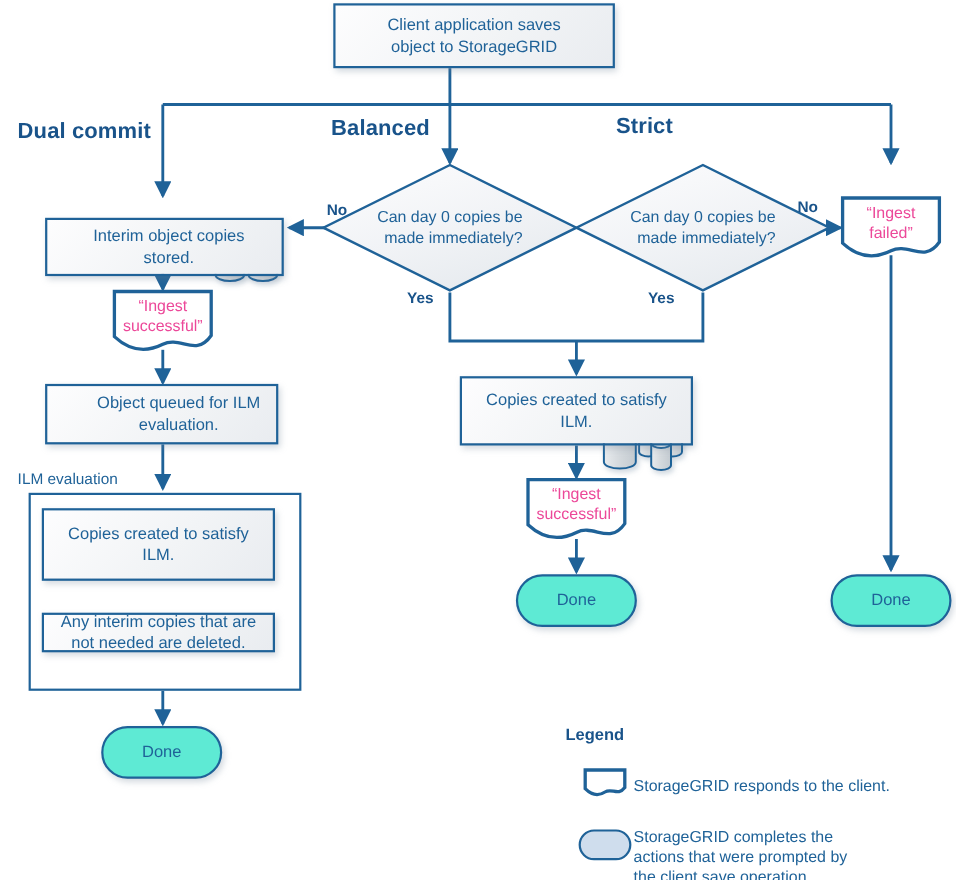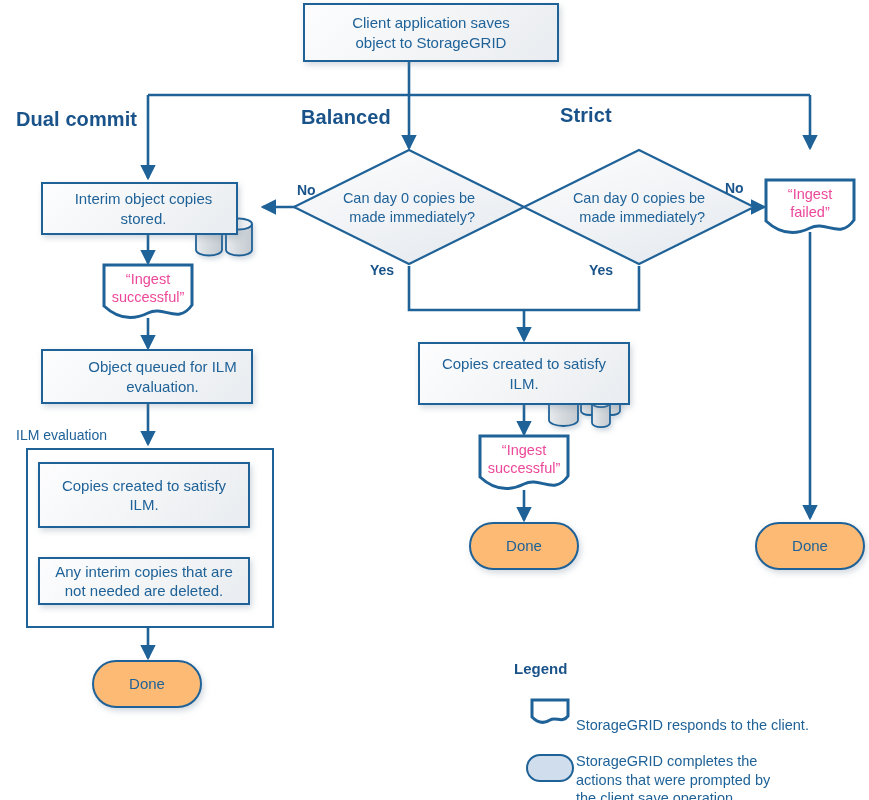--- a/index.html
+++ b/index.html
@@ -25,21 +25,21 @@
     line-height:1.28;
   }
   .rect{
     border:2px solid #1f6298;
     background:linear-gradient(135deg,#fdfdfe 0%,#f2f4f6 55%,#e9ecf0 100%);
     font-size:15px;
     padding:2px 8px;
   }
   .pill{
     border:2px solid #1f6298;
-    background:#fdba74;
+    background:#5eead4;
     border-radius:999px;
     font-size:15px;
   }
   .swimlane-title{
     position:absolute;
     font-size:20px;
     font-weight:bold;
     color:#19538a;
     letter-spacing:.1px;
     white-space:nowrap;
@@ -77,21 +77,21 @@
   }
   .ilm-container{
     position:absolute;
     border:2px solid #1f6298;
     background:#ffffff;
     box-sizing:border-box;
   }
   
   #legend{position:absolute;left:512px;top:660px;width:350px;}
   .legend-title{font-size:15px;font-weight:bold;color:#19538a;margin:0 0 18px 2px;}
-  .legend-row{display:flex;align-items:flex-end;margin-bottom:16px;}
+  .legend-row{display:flex;align-items:center;margin-bottom:16px;}
   .legend-row.second{align-items:center;}
   .legend-glyph{width:64px;flex:0 0 64px;display:flex;justify-content:center;}
   .legend-text{font-size:14.5px;color:#1f6298;line-height:1.28;white-space:pre-line;}
   .shadow{filter:drop-shadow(2px 3px 3px rgba(110,130,150,.30));}
 </style>
 </head>
 <body>
 
 <div id="canvas">
 
@@ -215,21 +215,21 @@
   <div class="diamond-text" style="left:324px;top:186px;width:170px;height:44px;">Can  day 0 copies be
 made immediately?</div>
   <div class="diamond-text" style="left:554px;top:186px;width:170px;height:44px;">Can  day 0 copies be
 made immediately?</div>
 
   <div class="edge-label" style="left:297px;top:182px;">No</div>
   <div class="edge-label" style="left:370px;top:262px;">Yes</div>
   <div class="edge-label" style="left:725px;top:180px;">No</div>
   <div class="edge-label" style="left:589px;top:262px;">Yes</div>
 
-  <div class="node rect shadow" style="left:41px;top:182px;width:197px;height:53px;padding-left:16px;">
+  <div class="node rect shadow" style="left:41px;top:198px;width:217px;height:53px;padding-left:16px;">
     <span style="white-space:pre-line">Interim object copies
 stored.</span>
   </div>
 
   <div class="doc-text" style="left:100px;top:268px;width:96px;height:40px;">“Ingest
 successful”</div>
 
   <div class="node rect shadow" style="left:41px;top:349px;width:212px;height:55px;padding-left:39px;">
     <span style="white-space:pre-line">Object queued for ILM
 evaluation.</span>
@@ -237,21 +237,21 @@
 
   <div class="group-label" style="left:16px;top:427px;">ILM evaluation</div>
 
   <div class="ilm-container" style="left:26px;top:448px;width:248px;height:180px;"></div>
 
   <div class="node rect shadow" style="left:38px;top:462px;width:212px;height:66px;">
     <span style="white-space:pre-line">Copies created to satisfy
 ILM.</span>
   </div>
 
-  <div class="node rect shadow" style="left:38px;top:557px;width:212px;height:48px;">
+  <div class="node rect shadow" style="left:38px;top:557px;width:212px;height:36px;">
     <span style="white-space:pre-line">Any interim copies that are
 not needed are deleted.</span>
   </div>
 
   <div class="node pill shadow" style="left:92px;top:660px;width:110px;height:48px;">
     <span>Done</span>
   </div>
 
   <div class="node rect shadow" style="left:418px;top:342px;width:212px;height:63px;">
     <span style="white-space:pre-line">Copies created to satisfy

